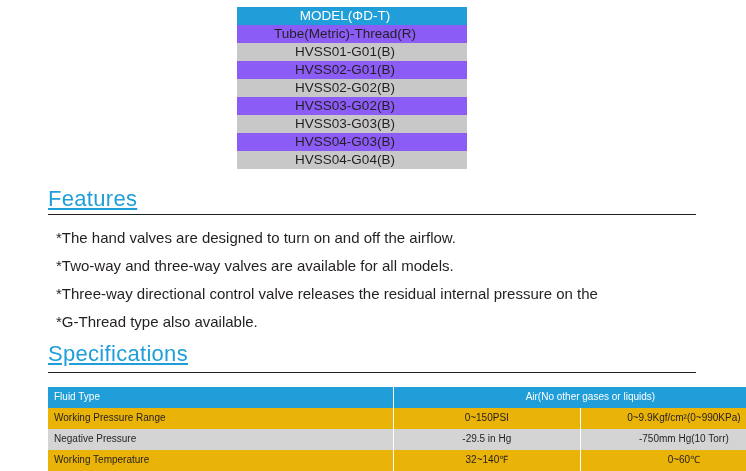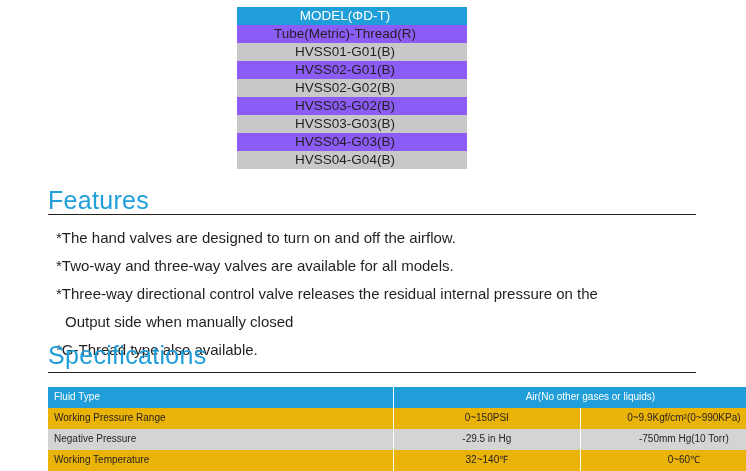--- a/index.html
+++ b/index.html
@@ -40,23 +40,24 @@
     background: #8b5cf6;
   }
   .model-table tr.gray td {
     background: #c8c8c8;
   }
 
   
   .section-head {
     position: absolute;
     left: 48px;
-    font-size: 25px;
+    font-size: 22px;
     color: #1f9ed9;
     letter-spacing: 0.3px;
+    text-decoration: underline;
   }
   #features-head { top: 186px; }
   #specs-head { top: 341px; }
 
   .rule {
     position: absolute;
     left: 48px;
     width: 648px;
     height: 0;
     border-top: 1px solid #231f20;
@@ -143,23 +144,20 @@
 </tbody>
   </table>
 
 <div class="section-head" id="features-head">Features</div>
 <div class="rule" id="rule-features"></div>
 
 <div class="features">
   <div class="f-item">*The hand valves are designed to turn on and off the airflow.</div>
   <div class="f-item">*Two-way and three-way valves are available for all models.</div>
   <div class="f-item">*Three-way directional control valve releases the residual internal pressure on the</div>
-  <div class="f-item">
-      <span class="cont">Output side when manually closed</span>
-    </div>
   <div class="f-item">*G-Thread type also available.</div>
 </div>
 
 <div class="section-head" id="specs-head">Specifications</div>
 <div class="rule" id="rule-specs"></div>
 
 <table class="spec-table">
   <tbody>
       <tr class="head">
     <td class="c0">Fluid Type</td>

